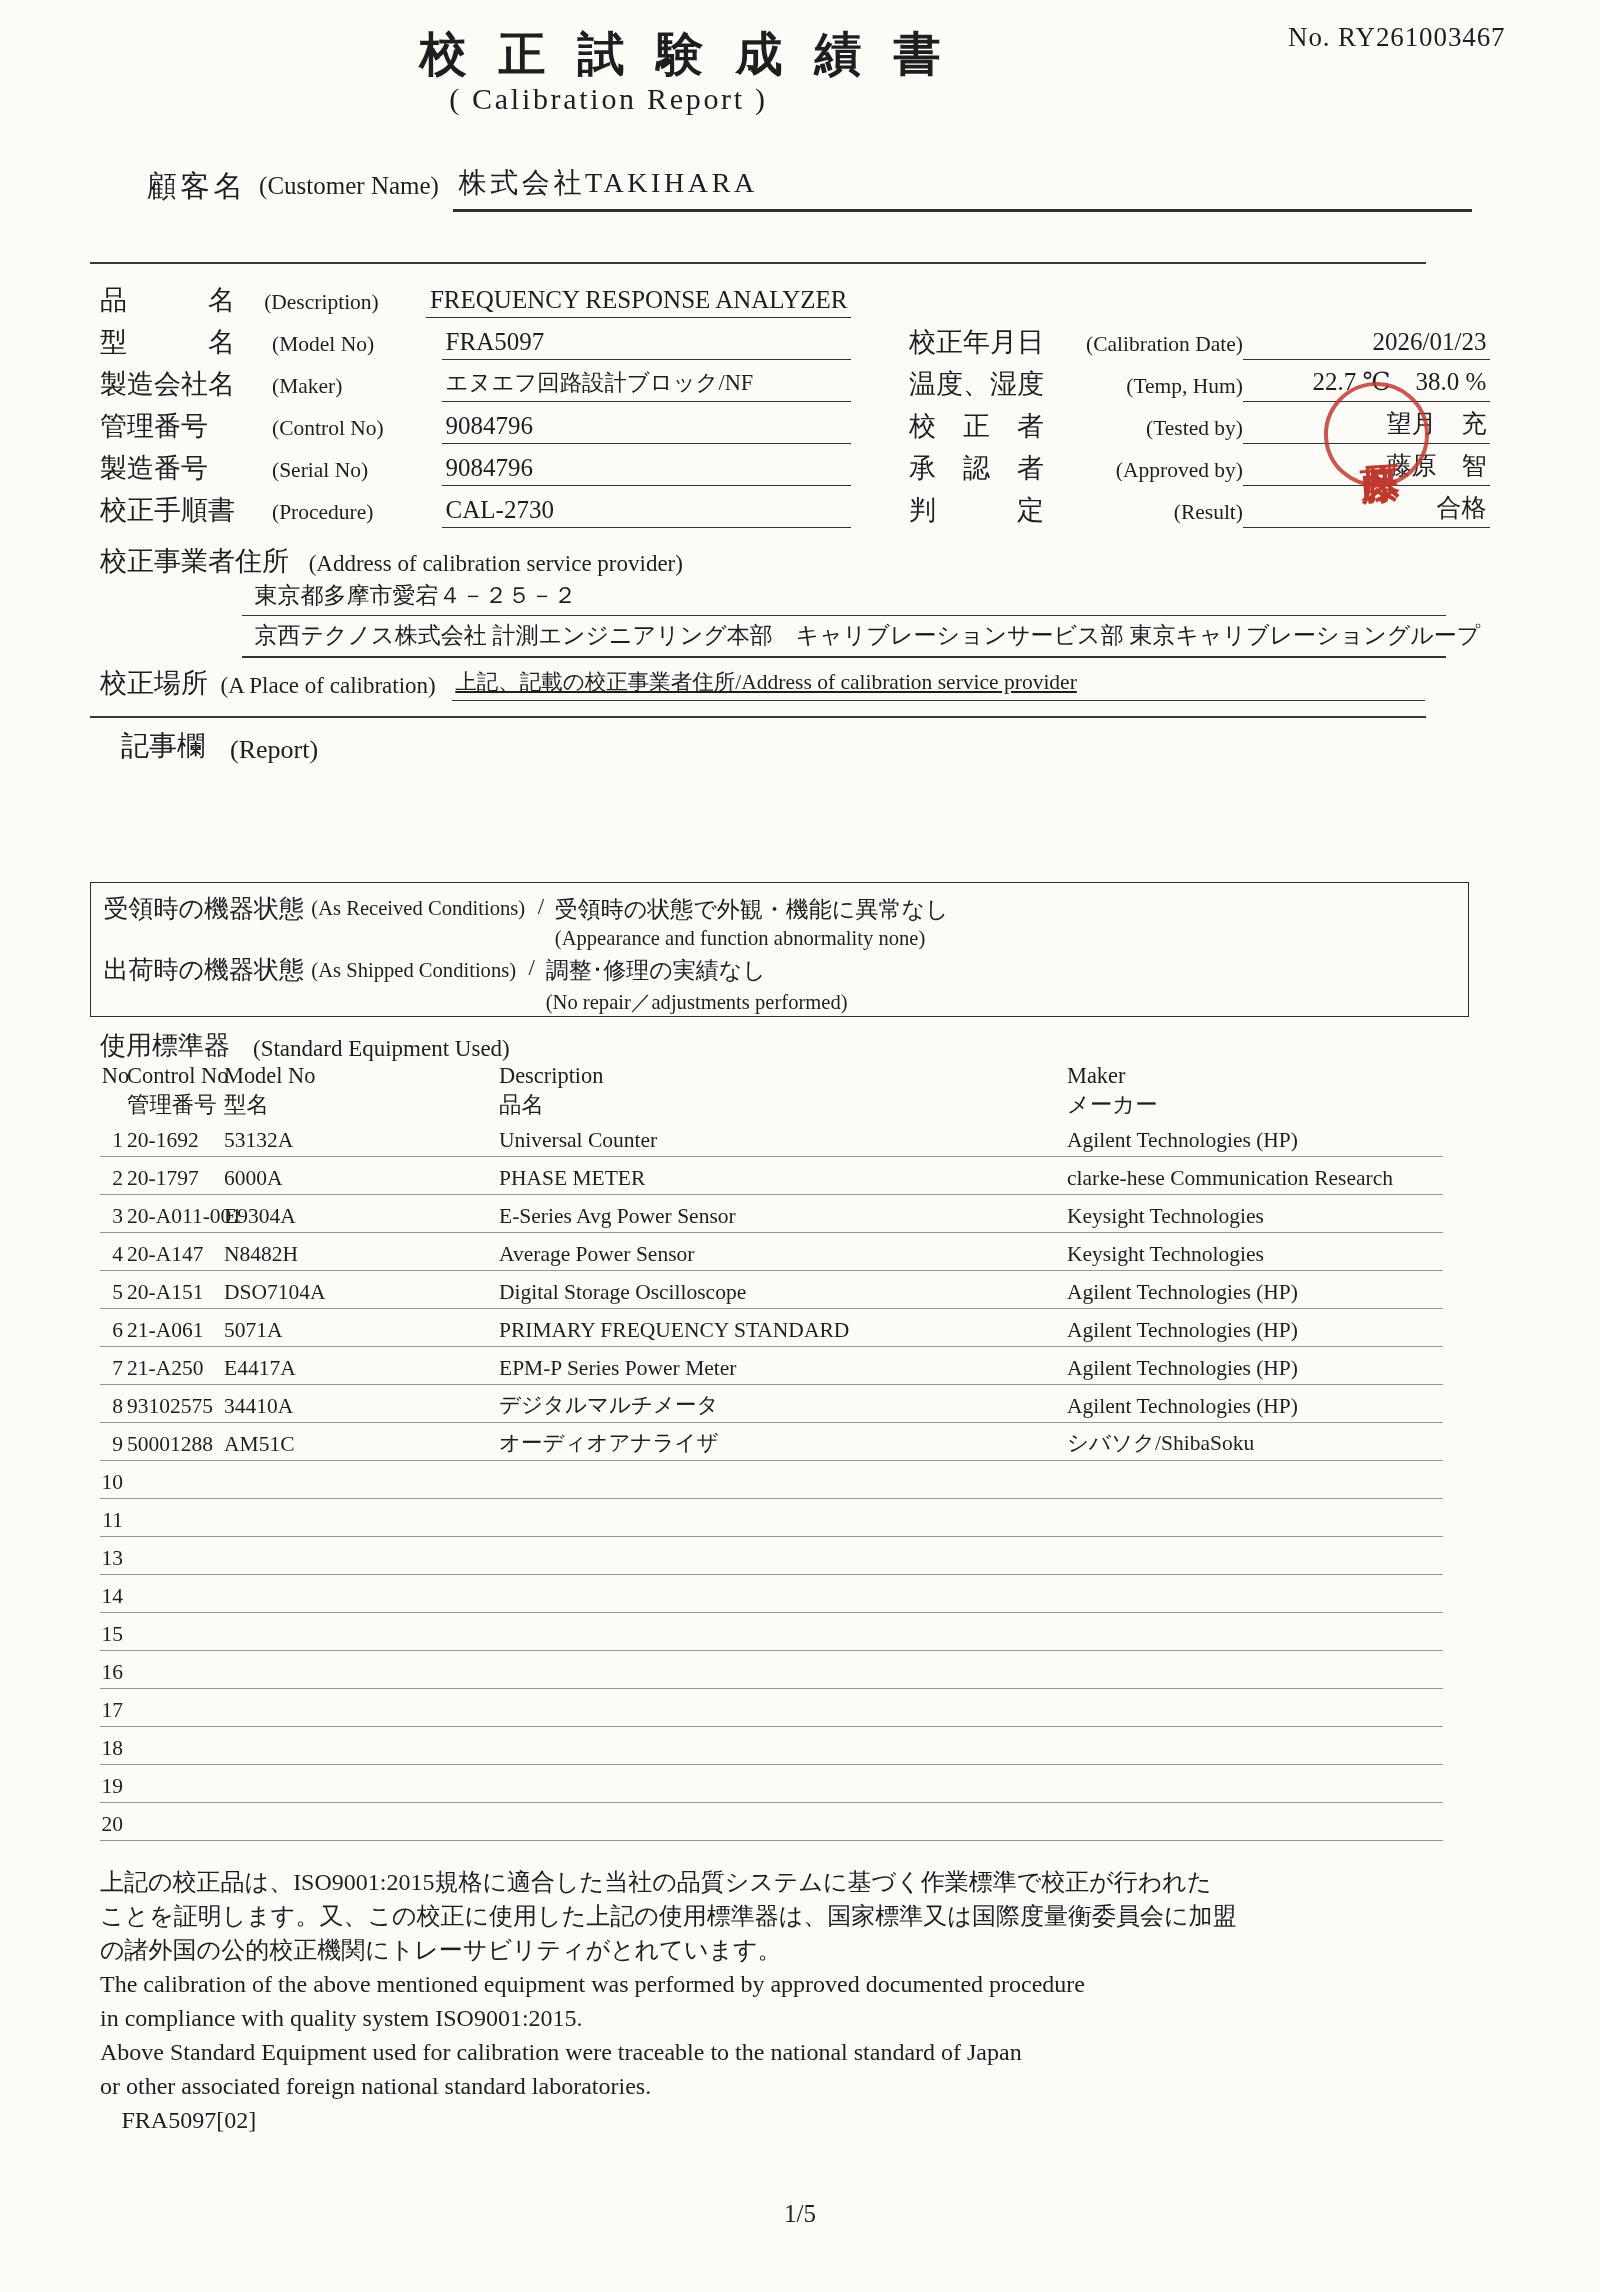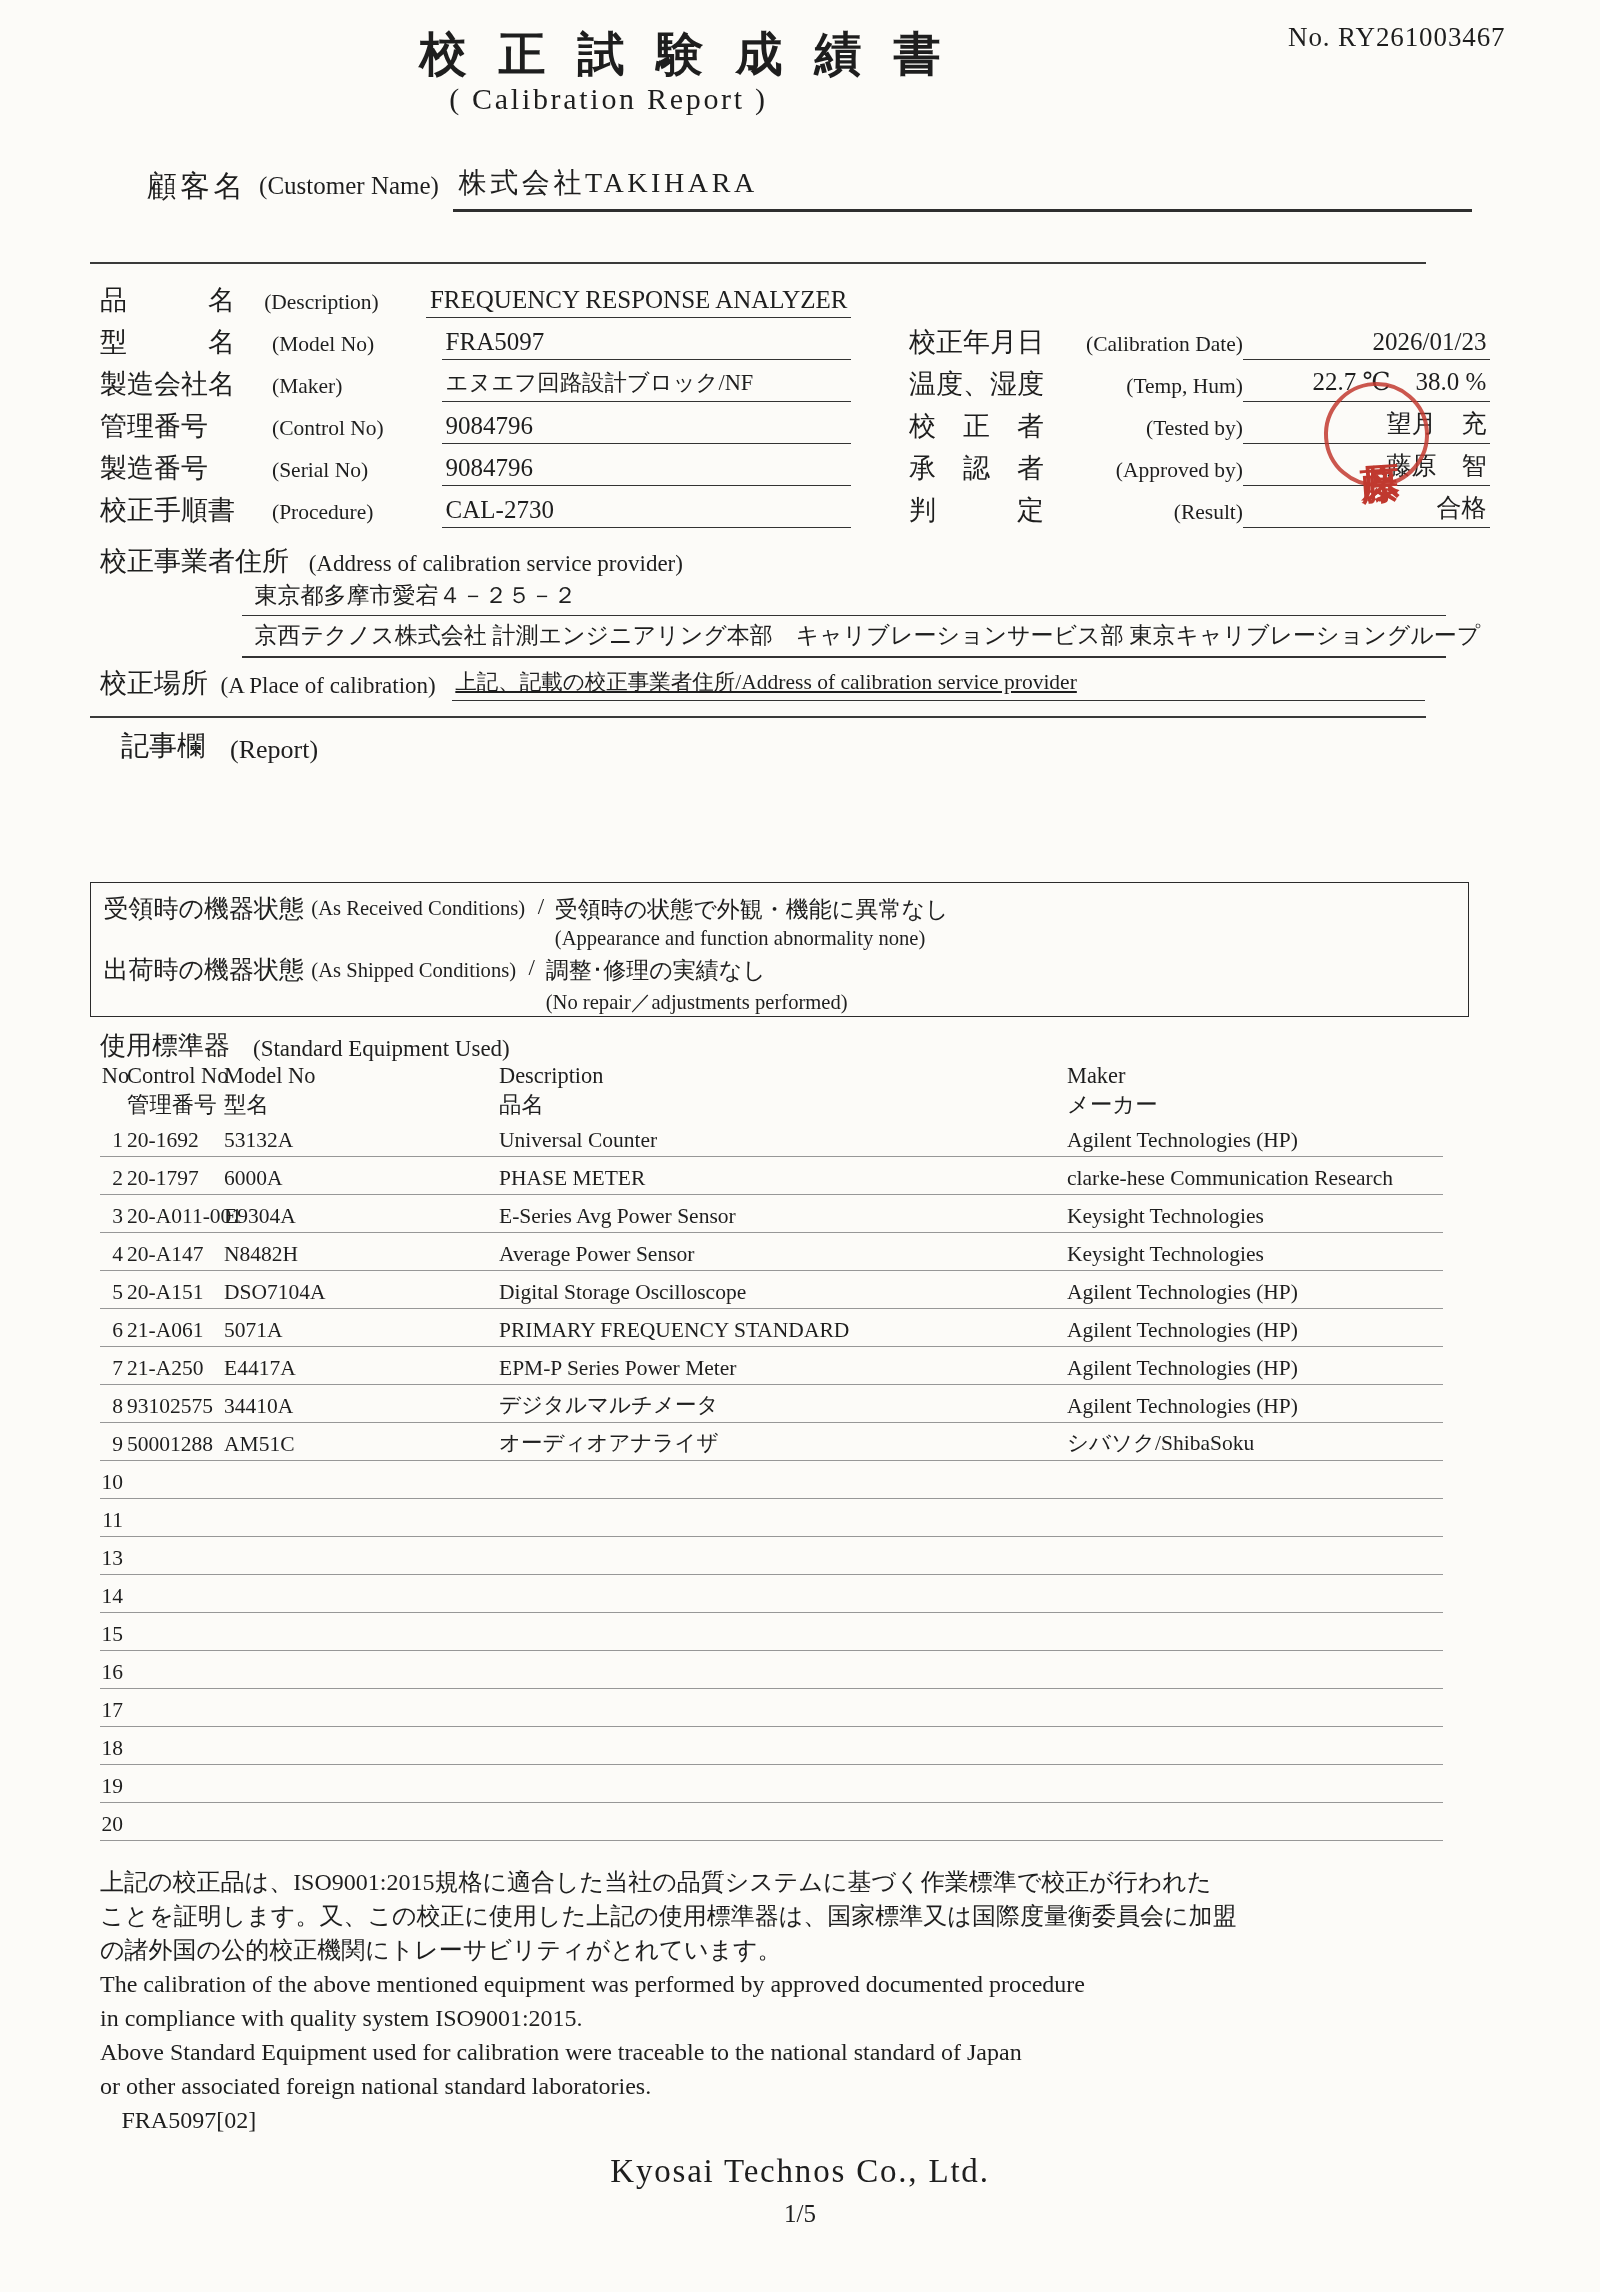--- a/index.html
+++ b/index.html
@@ -379,17 +379,16 @@
     <div>上記の校正品は、ISO9001:2015規格に適合した当社の品質システムに基づく作業標準で校正が行われた</div>
     <div>ことを証明します。又、この校正に使用した上記の使用標準器は、国家標準又は国際度量衡委員会に加盟</div>
     <div>の諸外国の公的校正機関にトレーサビリティがとれています。</div>
     <div>The calibration of the above mentioned equipment was performed by approved documented procedure</div>
     <div>in compliance with quality system ISO9001:2015.</div>
     <div>Above Standard Equipment used for calibration were traceable to the national standard of Japan</div>
     <div>or other associated foreign national standard laboratories.</div>
     <div class="model-ref">FRA5097[02]</div>
   </div>
 
-  <div class="abs footer-company">Kyosai Technos Co., Ltd.</div>
   <div class="abs footer-page">1/5</div>
 
 </div>
 
 
 </body></html>

